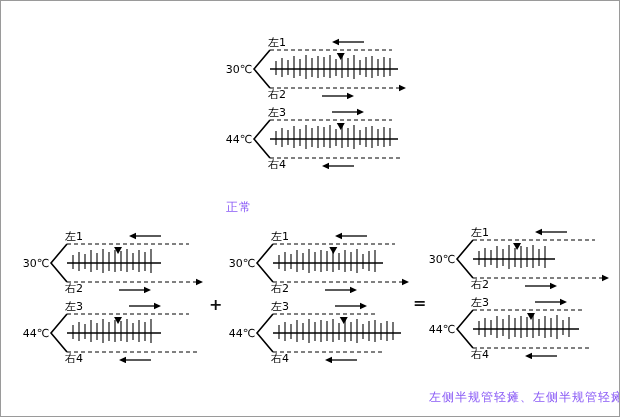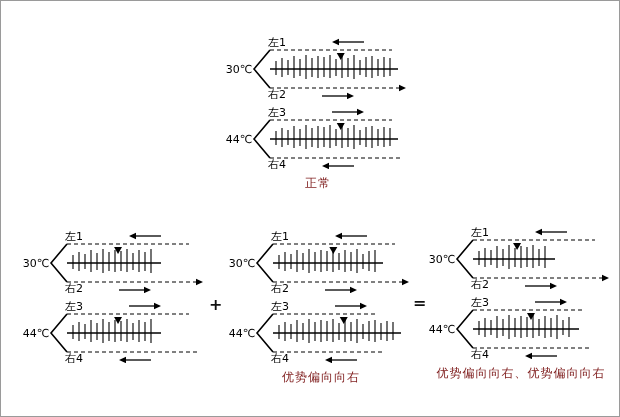--- a/index.html
+++ b/index.html
@@ -15,26 +15,25 @@
   }
   .group {
     position:absolute;
     display:flex;
     flex-direction:column;
     gap:6px;
   }
   .tracing { width:184px; height:64px; }
   .caption {
     width:184px;
-    text-align:center;
     font-size:12px;
-    margin-top:0;
+    margin-top:24px;
     white-space:nowrap;
     letter-spacing:1px;
-    color:#7f1d1d;
+    color:#8b5cf6;
   }
   .operator {
     position:absolute;
     font-size:16px;
     font-weight:bold;
     color:#111;
   }
   svg text { font-size:11px; fill:#000; }
 </style>
 </head>
@@ -237,21 +236,20 @@
         <line x1="158" y1="22" x2="158" y2="42" stroke="#000" stroke-width="1.1"></line>
         <line x1="164" y1="23" x2="164" y2="41" stroke="#000" stroke-width="1.1"></line>
         <polygon points="110.75999999999999,18 118.75999999999999,18 114.75999999999999,25" fill="#000"></polygon>
         <line x1="44" y1="15" x2="148" y2="15" stroke="#000" stroke-width="1" stroke-dasharray="4 3"></line>
         <line x1="44" y1="53" x2="156" y2="53" stroke="#000" stroke-width="1" stroke-dasharray="4 3"></line>
         <line x1="106" y1="7" x2="134" y2="7" stroke="#000" stroke-width="1.3"></line>
         <polygon points="138,7 131,3.8 131,10.2" fill="#000"></polygon>
         <line x1="128" y1="61" x2="100" y2="61" stroke="#000" stroke-width="1.3"></line>
         <polygon points="96,61 103,57.8 103,64.2" fill="#000"></polygon>
       </svg>
-    <div class="caption">优势偏向向右</div>
   </div>
 
   <span class="operator" style="left:412px; top:292px;">=</span>
 
   <div class="group" style="left:428px; top:224px;">
     <svg class="tracing" width="184" height="64" viewBox="0 0 184 64">
       <text x="26" y="38" text-anchor="end">30℃</text>
       <text x="42" y="11">左1</text>
       <text x="42" y="63">右2</text>
     <polyline points="44,15 28,34 44,53" fill="none" stroke="#000" stroke-width="1.6"></polyline>
@@ -300,16 +298,16 @@
         <line x1="134" y1="25" x2="134" y2="40" stroke="#000" stroke-width="1.1"></line>
         <line x1="140" y1="22" x2="140" y2="42" stroke="#000" stroke-width="1.1"></line>
         <polygon points="98,18 106,18 102,25" fill="#000"></polygon>
         <line x1="44" y1="15" x2="154" y2="15" stroke="#000" stroke-width="1" stroke-dasharray="4 3"></line>
         <line x1="44" y1="53" x2="162" y2="53" stroke="#000" stroke-width="1" stroke-dasharray="4 3"></line>
         <line x1="106" y1="7" x2="134" y2="7" stroke="#000" stroke-width="1.3"></line>
         <polygon points="138,7 131,3.8 131,10.2" fill="#000"></polygon>
         <line x1="128" y1="61" x2="100" y2="61" stroke="#000" stroke-width="1.3"></line>
         <polygon points="96,61 103,57.8 103,64.2" fill="#000"></polygon>
       </svg>
-    <div class="caption">优势偏向向右、优势偏向向右</div>
+    <div class="caption">左侧半规管轻瘫、左侧半规管轻瘫</div>
   </div>
 
 </div>
 
 </body></html>

